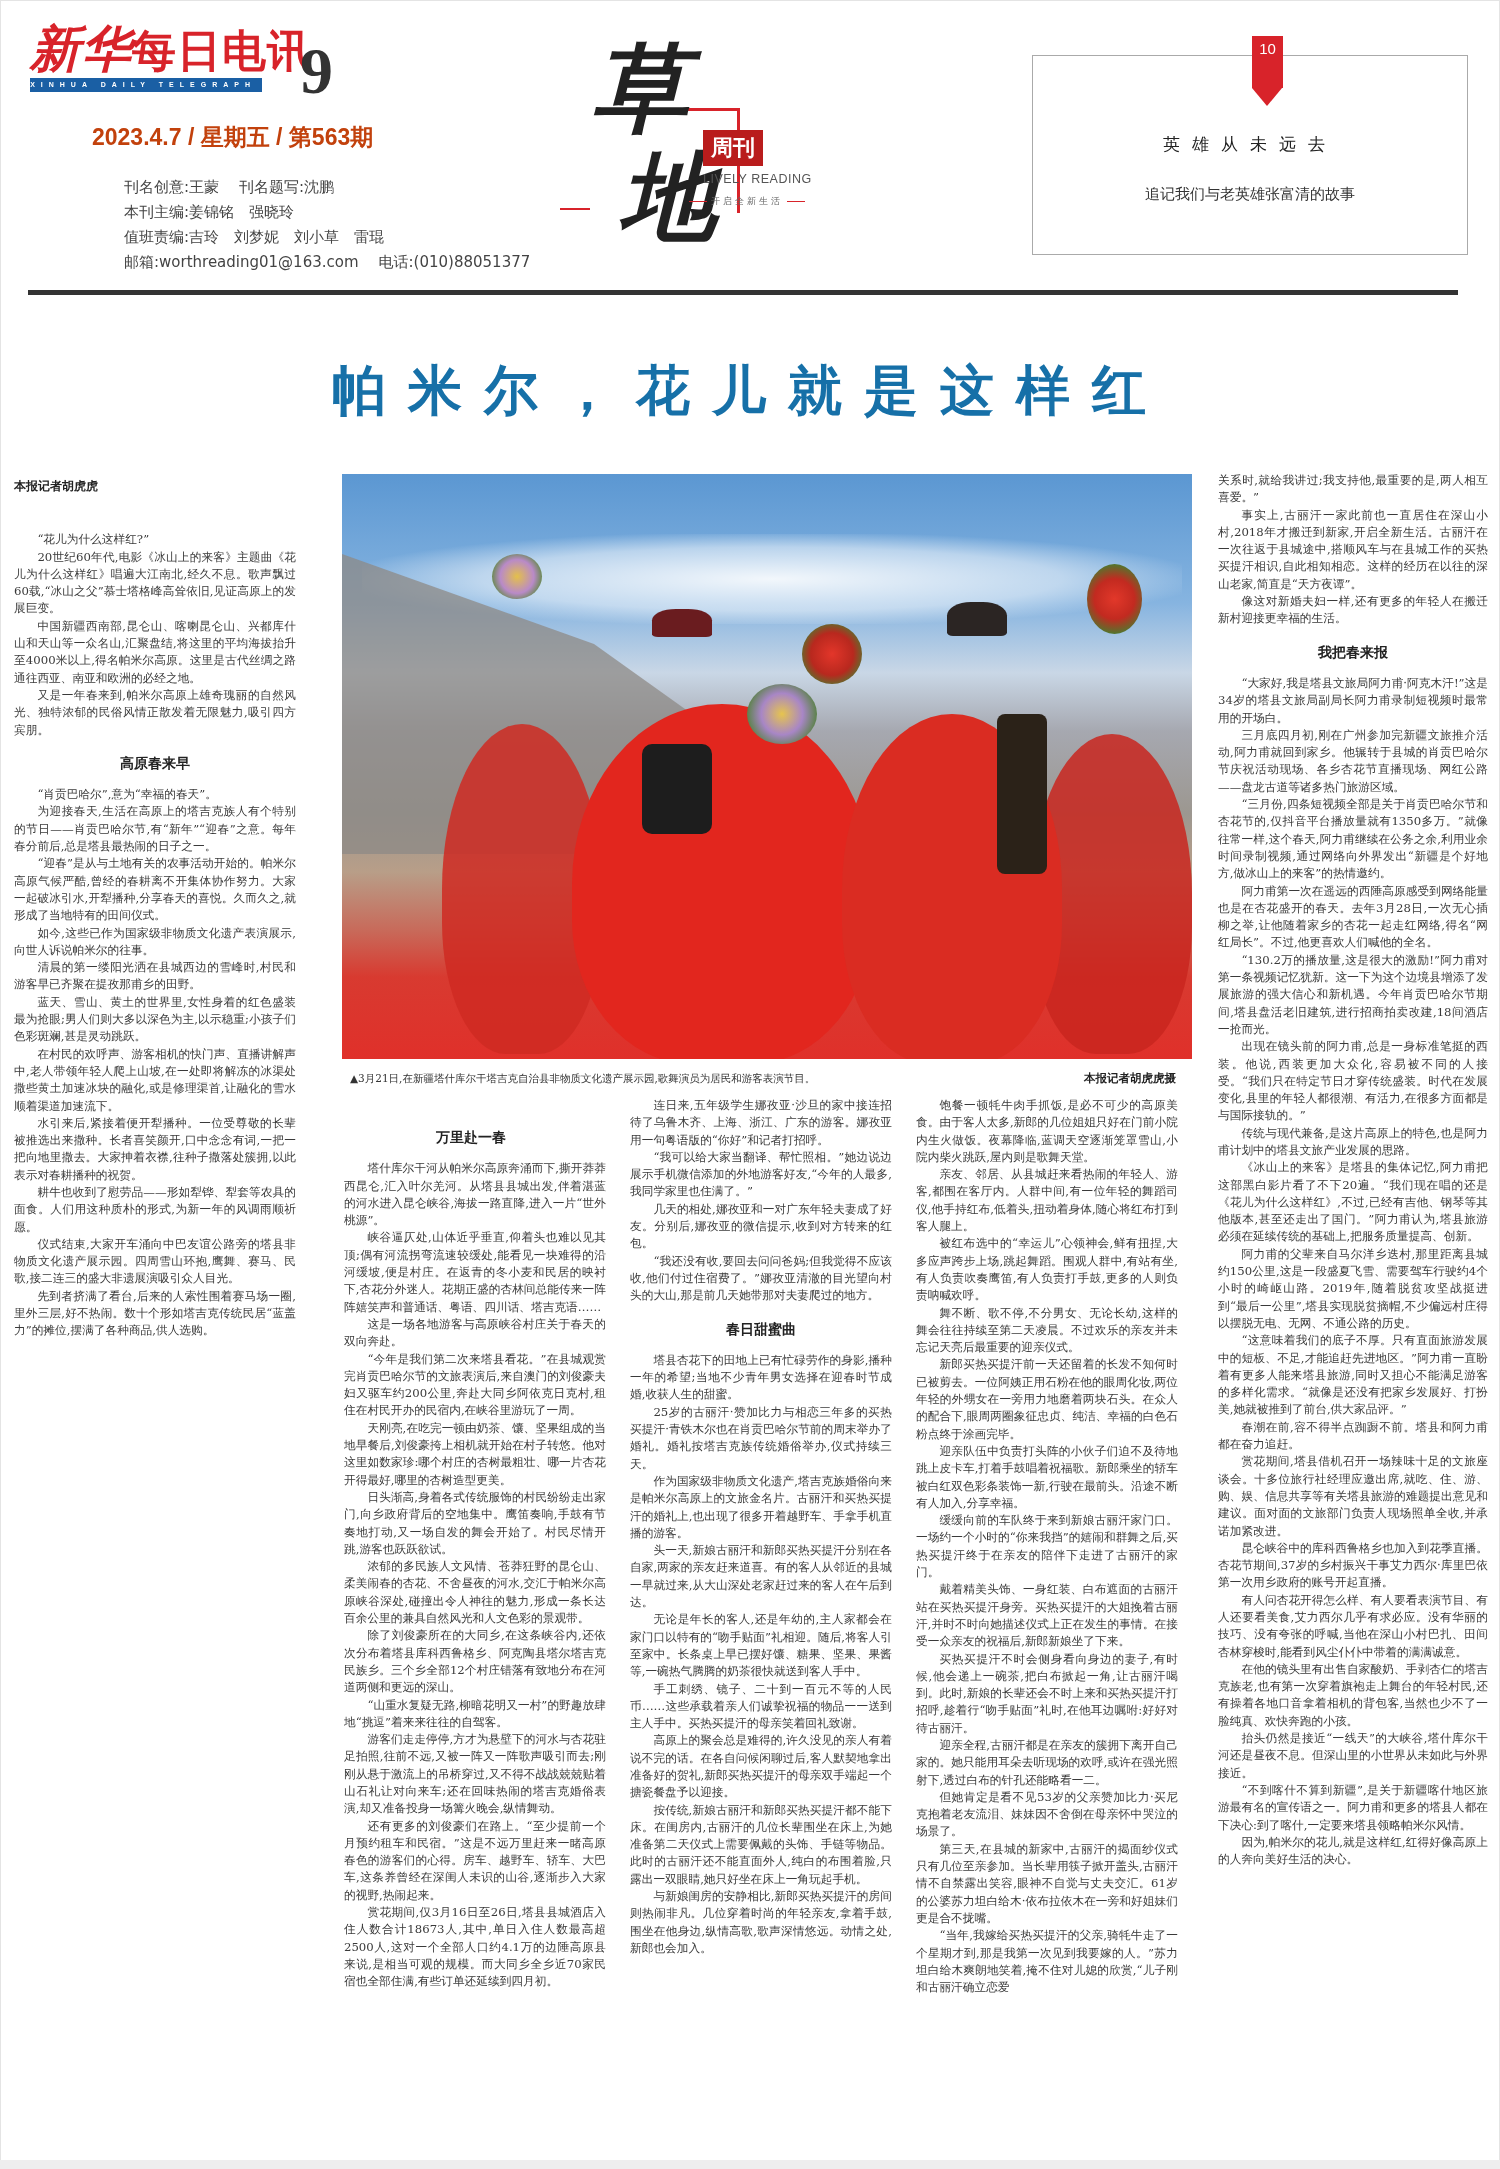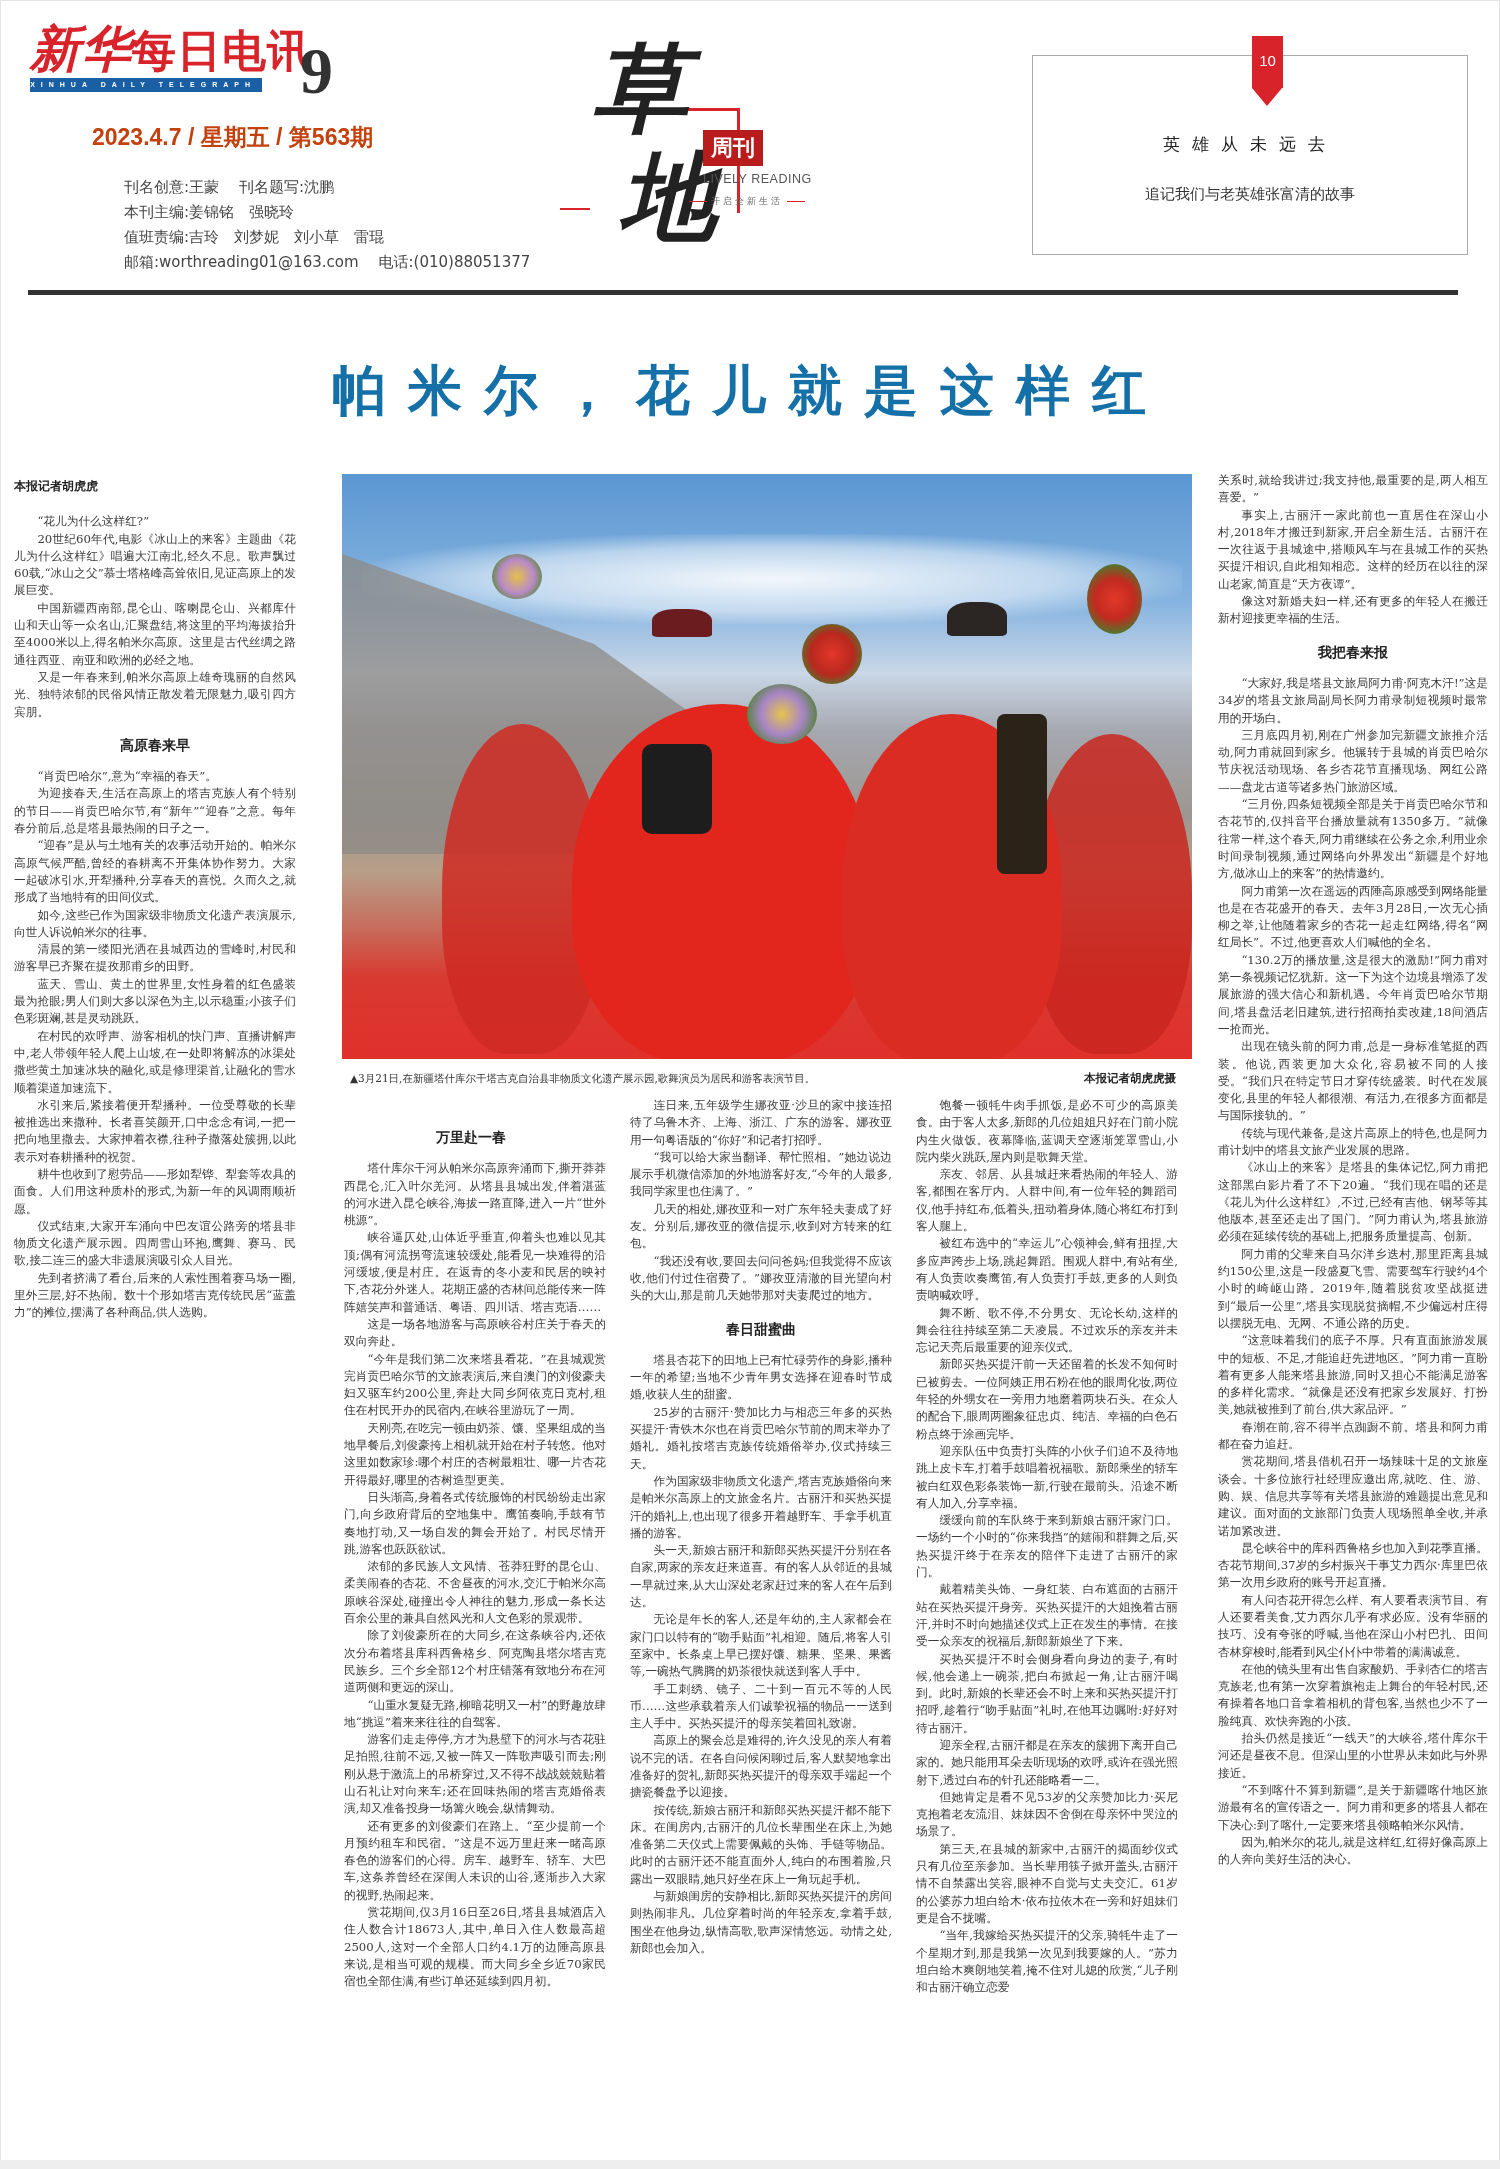--- a/index.html
+++ b/index.html
@@ -22,33 +22,33 @@
   .brand-cal .c2 { display: block; margin-left: 40px; }
   .brand-frame-h { position: absolute; left: 80px; top: 78px; width: 100px; height: 3px; background: #d8232a; }
   .brand-frame-v { position: absolute; left: 177px; top: 78px; width: 3px; height: 105px; background: #d8232a; }
   .zhoukan { position: absolute; left: 143px; top: 100px; background: #b91c1c; color: #fff; font-family: "DejaVu Sans", sans-serif; font-weight: bold; font-size: 22px; padding: 4px 8px; line-height: 28px; }
   .lively { position: absolute; left: 143px; top: 142px; color: #555; font-family: "Liberation Sans", sans-serif; font-size: 12.5px; letter-spacing: 0.5px; }
   .slogan { position: absolute; left: 125px; top: 165px; color: #666; font-family: "DejaVu Sans", sans-serif; font-size: 9px; letter-spacing: 3px; white-space: nowrap; }
   .slogan:before, .slogan:after { content: ""; display: inline-block; width: 18px; height: 1px; background: #d8232a; vertical-align: middle; margin: 0 4px; }
   .brand-left-red { position: absolute; left: 560px; top: 208px; width: 30px; height: 2px; background: #d8232a; }
 
   .teaser { position: absolute; left: 1032px; top: 55px; width: 436px; height: 200px; border: 1px solid #aaa; background: #fff; }
-  .teaser-tag { position: absolute; left: 1252px; top: 36px; width: 31px; height: 52px; background: #d8232a; color: #fff; font-family: "Liberation Sans", sans-serif; font-size: 15px; text-align: center; padding-top: 16px; }
+  .teaser-tag { position: absolute; left: 1252px; top: 36px; width: 31px; height: 52px; background: #d8232a; color: #fff; font-family: "Liberation Sans", sans-serif; font-size: 15px; text-align: center; padding-top: 4px; }
   .teaser-tag:after { content: ""; position: absolute; left: 0; top: 52px; border-left: 15.5px solid transparent; border-right: 15.5px solid transparent; border-top: 18px solid #d8232a; }
   .teaser-title { position: absolute; left: 1032px; top: 133px; width: 436px; text-align: center; font-family: "DejaVu Sans", sans-serif; font-size: 17px; letter-spacing: 12px; color: #222; }
   .teaser-sub { position: absolute; left: 1032px; top: 185px; width: 436px; text-align: center; font-family: "DejaVu Sans", sans-serif; font-size: 15px; color: #333; }
   .mast-rule { position: absolute; left: 28px; top: 290px; width: 1430px; height: 5px; background: #333; }
 
   
   .headline { position: absolute; left: 0; top: 355px; width: 1500px; text-align: center; font-family: "DejaVu Sans", sans-serif; font-weight: bold; font-size: 54px; letter-spacing: 22px; color: #1670a8; }
 
   
   .col { position: absolute; font-family: "DejaVu Serif", serif; font-size: 11.7px; line-height: 17.3px; color: #3a3a3a; text-align: justify; }
   .col p { text-indent: 2em; }
-  .col .byline { text-indent: 0; font-family: "DejaVu Sans", sans-serif; font-weight: bold; font-size: 12px; color: #222; margin-bottom: 18px; }
+  .col .byline { text-indent: 0; font-family: "DejaVu Sans", sans-serif; font-weight: bold; font-size: 12px; color: #222; margin-bottom: 36px; }
   .col h3 { font-family: "DejaVu Sans", sans-serif; font-weight: bold; font-size: 14px; text-align: center; color: #222; margin: 16px 0 14px; }
   .col-a { left: 14px; top: 478px; width: 282px; }
   .col-b { left: 344px; top: 1097px; width: 262px; }
   .col-c { left: 630px; top: 1097px; width: 262px; }
   .col-d { left: 916px; top: 1097px; width: 262px; }
   .col-e { left: 1218px; top: 472px; width: 270px; }
   .col-b h3.first { margin-top: 32px; text-align: left; padding-left: 92px; }
 
   
   .photo { position: absolute; left: 342px; top: 474px; width: 850px; height: 585px; overflow: hidden;

